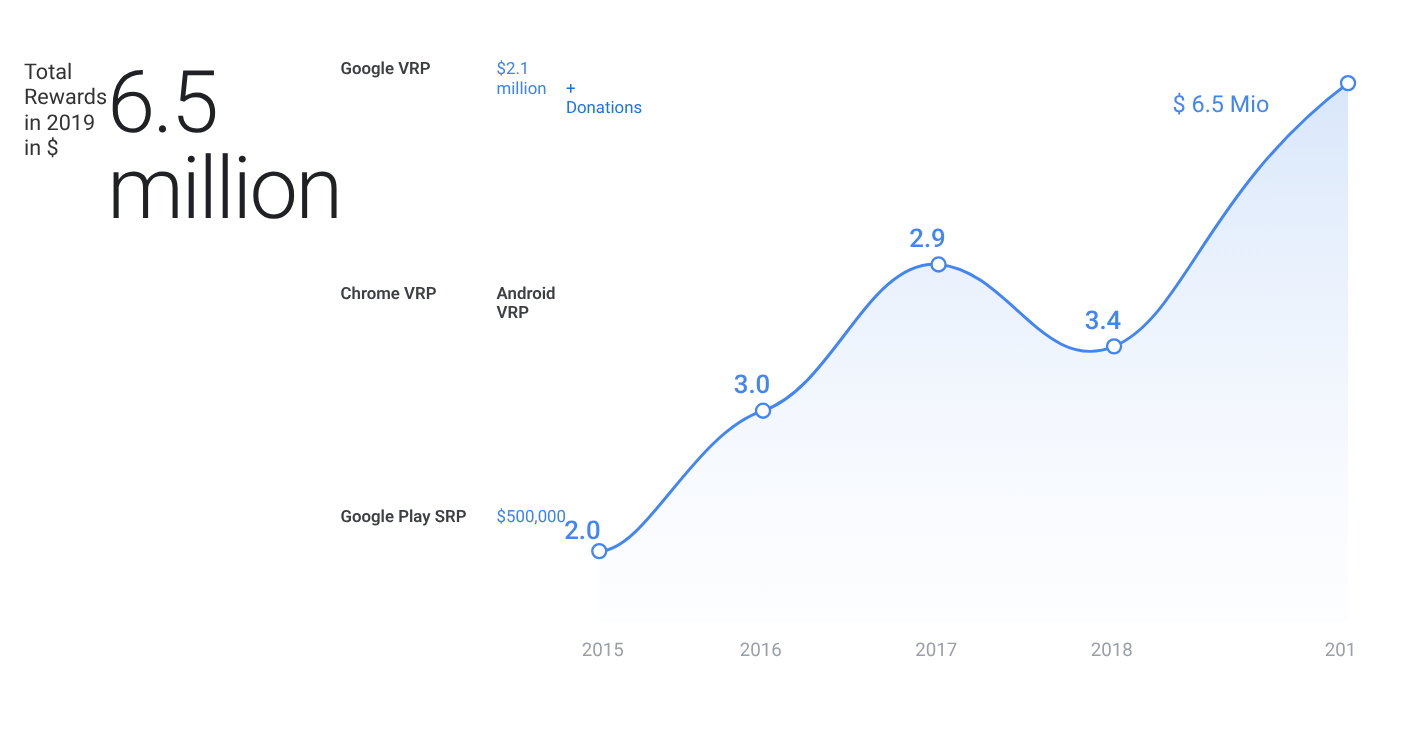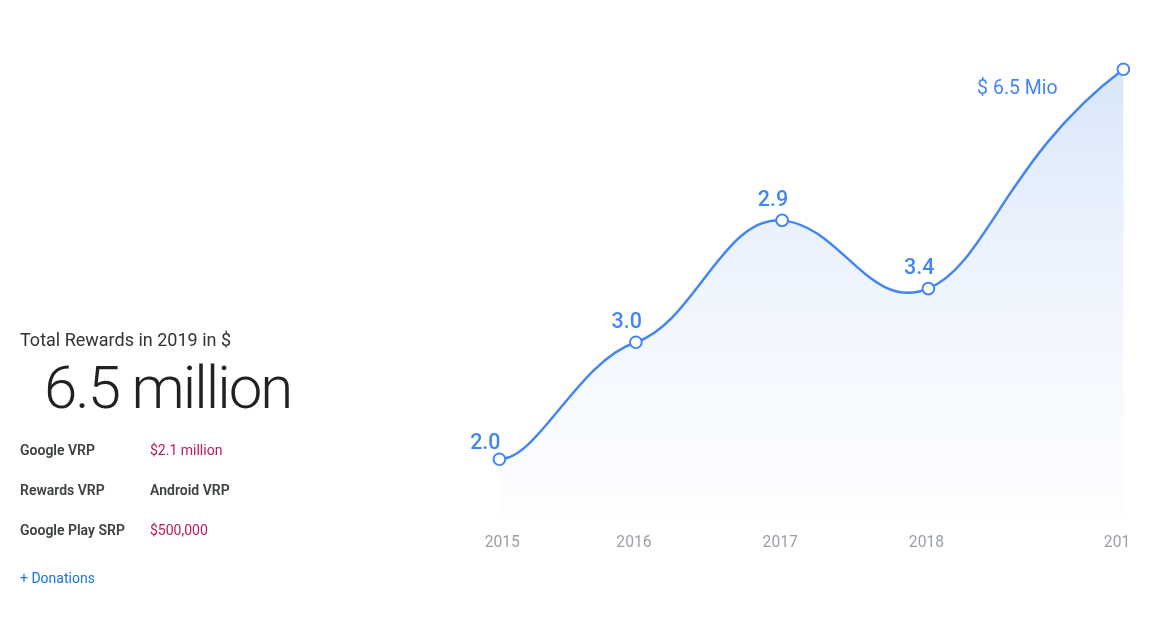--- a/index.html
+++ b/index.html
@@ -15,53 +15,51 @@
     .container {
       display: flex;
       width: 100%;
       height: 100%;
       padding: 40px 0 40px 20px;
     }
     .left-panel {
       width: 420px;
       flex-shrink: 0;
       display: flex;
-      flex-direction: column;
-      justify-content: flex-end;
+      justify-content: flex-start;
       padding-top: 10px;
     }
     .subtitle {
       font-size: 18px;
       color: #333;
       font-weight: 400;
       margin-bottom: 8px;
     }
     .big-number {
-      font-size: 60px;
+      font-size: 72px;
       font-weight: 300;
       color: #202124;
       line-height: 1;
       margin-bottom: 24px;
       letter-spacing: -2px;
-      margin-left: 24px;
     }
     .stats-table {
       display: grid;
       grid-template-columns: 130px auto;
       gap: 24px 0;
       margin-bottom: 16px;
     }
     .stat-label {
       font-size: 14px;
       font-weight: 600;
       color: #3c4043;
     }
     .stat-value {
       font-size: 14px;
-      color: #be185d;
+      color: #3b82f6;
       font-weight: 400;
     }
     .donations-link {
       font-size: 14px;
       color: #1a73e8;
       cursor: pointer;
       margin-top: 16px;
     }
     .right-panel {
       flex: 1;
@@ -95,21 +93,21 @@
 <body>
 
 <div class="container">
   <div class="left-panel">
     <div class="subtitle">Total Rewards in 2019 in $</div>
     <div class="big-number">6.5 million</div>
     <div class="stats-table">
 
     <div class="stat-label">Google VRP</div>
         <div class="stat-value">$2.1 million</div>
-        <div class="stat-label">Rewards VRP</div>
+        <div class="stat-label">Chrome VRP</div>
         <div class="stat-label">Android VRP</div>
         <div class="stat-label">Google Play SRP</div>
         <div class="stat-value">$500,000</div>
       </div>
     <div class="donations-link">+ Donations</div>
   </div>
 
   <div class="right-panel">
     <div class="chart-container">
       <svg class="chart" viewBox="0 0 750 560" preserveAspectRatio="xMidYMid meet">

